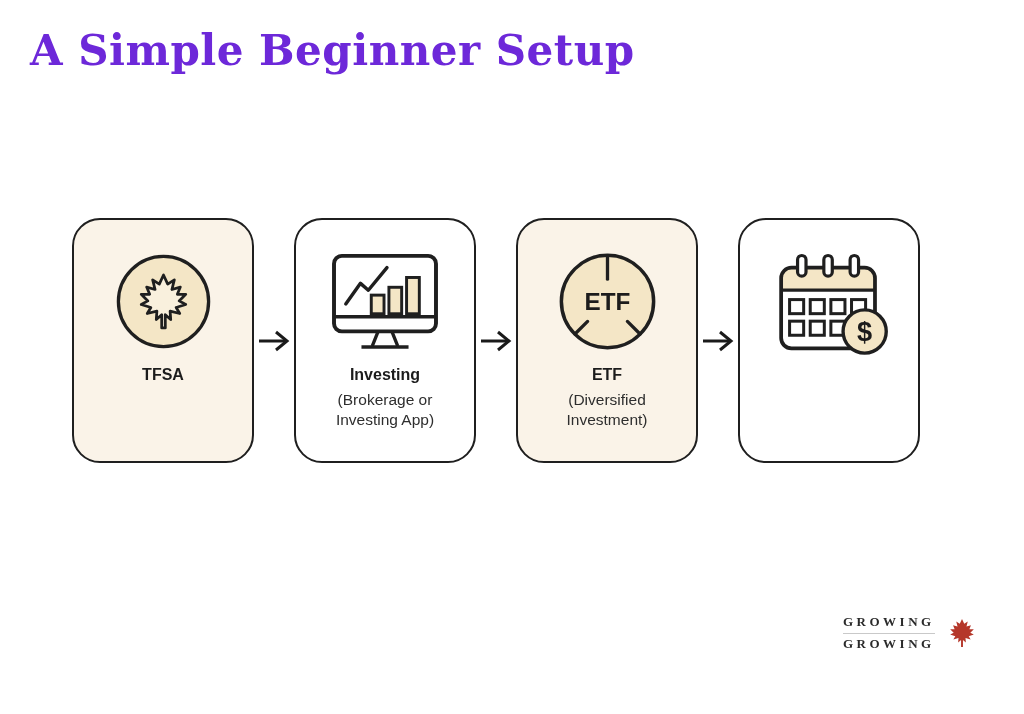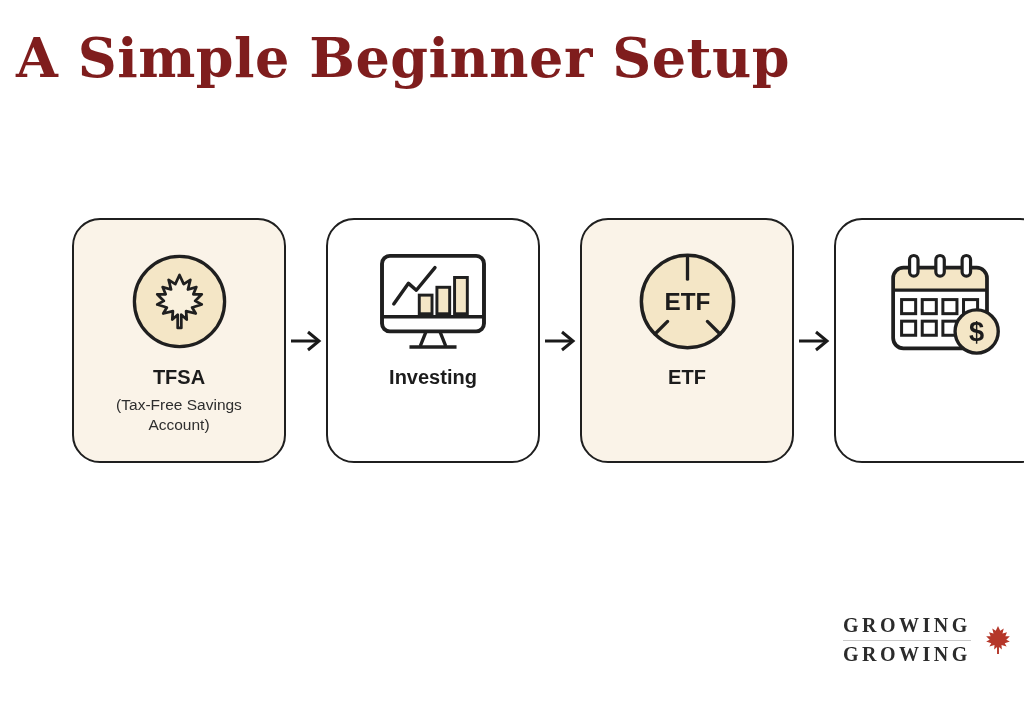--- a/index.html
+++ b/index.html
@@ -1,75 +1,74 @@
 <!DOCTYPE html>
 <html><head>
 <meta charset="utf-8">
 <style>
   html, body { margin:0; padding:0; }
   body {
     width:1024px; height:714px; position:relative; overflow:hidden;
     background:#ffffff; font-family:"Liberation Sans", sans-serif;
   }
   .page-title {
-    position:absolute; left:16px; top:26px;
+    position:absolute; left:30px; top:26px;
     font-family:"DejaVu Serif", serif; font-weight:700;
-    font-size:54px; color:#7f1d1d; letter-spacing:0.5px;
+    font-size:42px; color:#6d28d9; letter-spacing:0.5px;
   }
   .flow {
     position:absolute; left:72px; top:218px;
     display:flex; align-items:center;
   }
   .card {
-    width:214px; height:245px; box-sizing:border-box;
+    width:182px; height:245px; box-sizing:border-box;
     border:2.5px solid #1f1f1f; border-radius:28px;
     background:#ffffff;
     display:flex; flex-direction:column; align-items:center;
     padding-top:26px;
   }
   .card.cream { background:#faf3e8; }
   .icon-box { height:110px; display:flex; align-items:center; justify-content:center; }
   .card-title {
-    margin-top:10px; font-size:20px; font-weight:700; color:#1c1c1c;
+    margin-top:10px; font-size:16px; font-weight:700; color:#1c1c1c;
     text-align:center; line-height:1.18; max-width:155px;
   }
   .card-sub {
     margin-top:5px; font-size:15.5px; color:#2e2e2e;
     text-align:center; line-height:1.32; max-width:152px;
   }
   .arrow-cell { width:40px; display:flex; justify-content:center; align-items:center; }
   .logo {
     position:absolute; left:843px; top:614px;
     display:flex; align-items:center; gap:11px;
   }
   .logo-text {
     font-family:"Liberation Serif", serif; color:#2b2b2b; text-align:center;
   }
   .logo-line {
-    font-size:20px; font-weight:600; letter-spacing:3.5px; white-space:nowrap;
+    font-size:13px; font-weight:600; letter-spacing:3.5px; white-space:nowrap;
   }
   .logo-rule { height:1px; background:#c9c9c9; margin:3px 0 2px 0; }
   svg { display:block; }
 </style>
 </head>
 <body>
 
 <div class="page-title">A Simple Beginner Setup</div>
 
 <div class="flow">
 
   <div class="card cream">
     <div class="icon-box">
       <svg width="97" height="97" viewBox="0 0 100 100">
         <circle cx="50" cy="50" r="46.5" fill="#f4e6c6" stroke="#1f1f1f" stroke-width="3.4"></circle>
         <path d="M50 6 L43 21 L32 14 L36 30 L22 26 L27 38 L13 38 L24 49 L13 55 L29 60 L23 70 L39 66 L38 80 L47 72 L47 94 L53 94 L53 72 L62 80 L61 66 L77 70 L71 60 L87 55 L76 49 L87 38 L73 38 L78 26 L64 30 L68 14 L57 21 Z" transform="translate(50,50) scale(0.62) translate(-50,-50)" fill="#f9f0dd" stroke="#1f1f1f" stroke-width="4.6" stroke-linejoin="round"></path>
       </svg>
     </div>
     <div class="card-title">TFSA</div>
-    <div class="card-sub">(Tax-Free Savings Account)</div>
   </div>
 
   <div class="arrow-cell">
     <svg width="34" height="26" viewBox="0 0 34 26" fill="none">
       <line x1="2" y1="13" x2="29" y2="13" stroke="#1a1a1a" stroke-width="3"></line>
       <path d="M19 4 L30 13 L19 22" stroke="#1a1a1a" stroke-width="3" fill="none"></path>
     </svg>
   </div>
 
   <div class="card">
@@ -79,40 +78,42 @@
         <rect x="46" y="45" width="13" height="19" fill="#f4e6c6" stroke="#1f1f1f" stroke-width="3"></rect>
         <rect x="64" y="37" width="13" height="27" fill="#f4e6c6" stroke="#1f1f1f" stroke-width="3"></rect>
         <rect x="82" y="27" width="13" height="37" fill="#f4e6c6" stroke="#1f1f1f" stroke-width="3"></rect>
         <polyline points="20,54 35,33 43,40 62,17" fill="none" stroke="#1f1f1f" stroke-width="3.5" stroke-linecap="round" stroke-linejoin="round"></polyline>
         <line x1="8" y1="67" x2="112" y2="67" stroke="#1f1f1f" stroke-width="3.6"></line>
         <path d="M53 82 L47 97 M67 82 L73 97" stroke="#1f1f1f" stroke-width="3.4"></path>
         <line x1="36" y1="98" x2="84" y2="98" stroke="#1f1f1f" stroke-width="3.6"></line>
       </svg>
     </div>
     <div class="card-title">Investing</div>
+    <div class="card-sub">(Brokerage or Investing App)</div>
   </div>
 
   <div class="arrow-cell">
     <svg width="34" height="26" viewBox="0 0 34 26" fill="none">
       <line x1="2" y1="13" x2="29" y2="13" stroke="#1a1a1a" stroke-width="3"></line>
       <path d="M19 4 L30 13 L19 22" stroke="#1a1a1a" stroke-width="3" fill="none"></path>
     </svg>
   </div>
 
   <div class="card cream">
     <div class="icon-box">
       <svg width="101" height="101" viewBox="0 0 104 104">
         <circle cx="52" cy="52" r="47.5" fill="#f4e6c6" stroke="#1f1f1f" stroke-width="3.6"></circle>
         <line x1="52" y1="5" x2="52" y2="29" stroke="#1f1f1f" stroke-width="3.4" stroke-linecap="round"></line>
         <line x1="18.5" y1="85.5" x2="31.5" y2="72.5" stroke="#1f1f1f" stroke-width="3.4" stroke-linecap="round"></line>
         <line x1="85.5" y1="85.5" x2="72.5" y2="72.5" stroke="#1f1f1f" stroke-width="3.4" stroke-linecap="round"></line>
         <text x="52" y="61" text-anchor="middle" font-family="Liberation Sans, sans-serif" font-size="25" font-weight="700" fill="#1c1c1c">ETF</text>
       </svg>
     </div>
     <div class="card-title">ETF</div>
+    <div class="card-sub">(Diversified Investment)</div>
   </div>
 
   <div class="arrow-cell">
     <svg width="34" height="26" viewBox="0 0 34 26" fill="none">
       <line x1="2" y1="13" x2="29" y2="13" stroke="#1a1a1a" stroke-width="3"></line>
       <path d="M19 4 L30 13 L19 22" stroke="#1a1a1a" stroke-width="3" fill="none"></path>
     </svg>
   </div>
 
   <div class="card">

